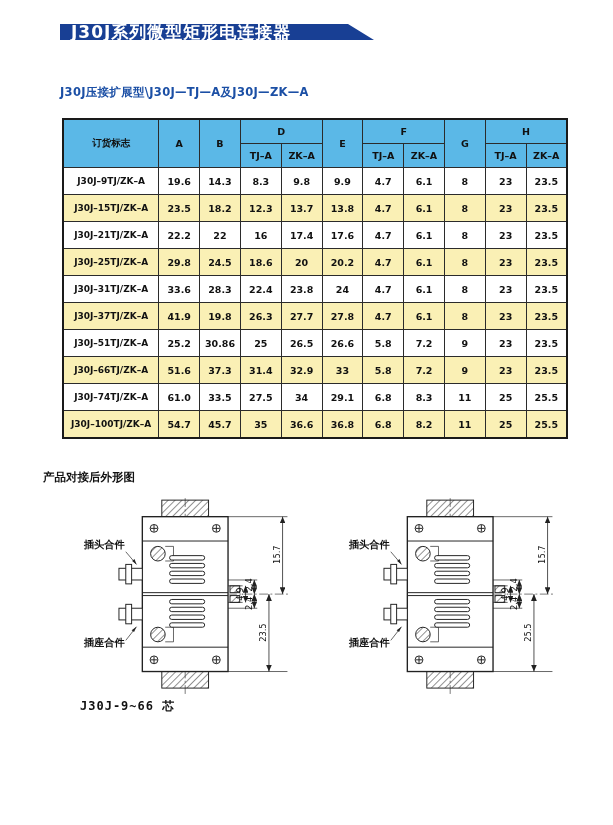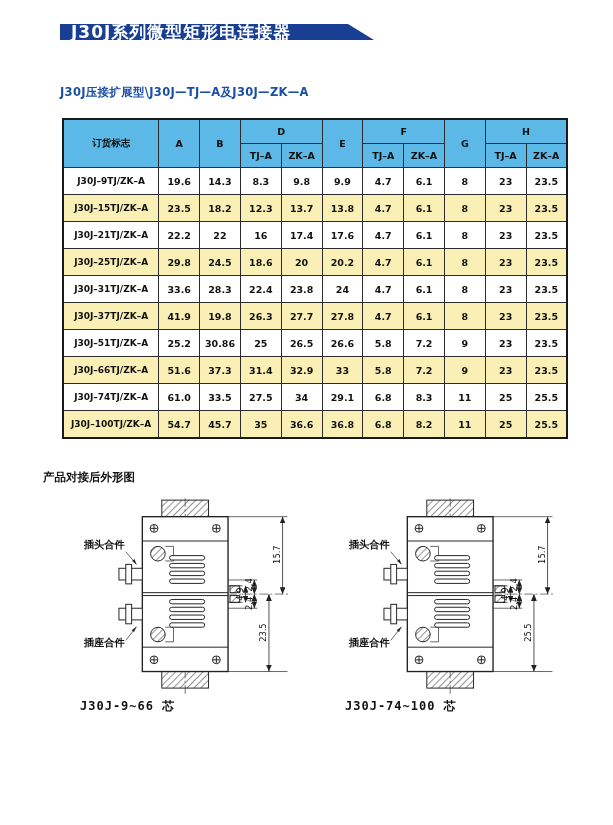--- a/index.html
+++ b/index.html
@@ -418,16 +418,15 @@
     <text class="dim" transform="rotate(-90 176.5 108)" x="176.5" y="108" text-anchor="middle">2.4</text>
     <text class="dim" transform="rotate(-90 191 138)" x="191" y="138" text-anchor="middle">25.5</text>
 
     <text class="cjk" x="4" y="51">插头合件</text>
     <polyline class="thin" points="47,55 58,68"></polyline>
     <polygon points="58,68 53.5,64.5 56,62.5" fill="#222"></polygon>
     <text class="cjk" x="4" y="152">插座合件</text>
     <polyline class="thin" points="47,146 58,132"></polyline>
     <polygon points="58,132 55.5,137.5 53,135.5" fill="#222"></polygon>
   </svg>
-  <div class="caption">J30J-74~100 芯</div>
 </div>
 
 </div>
 
 </body></html>

